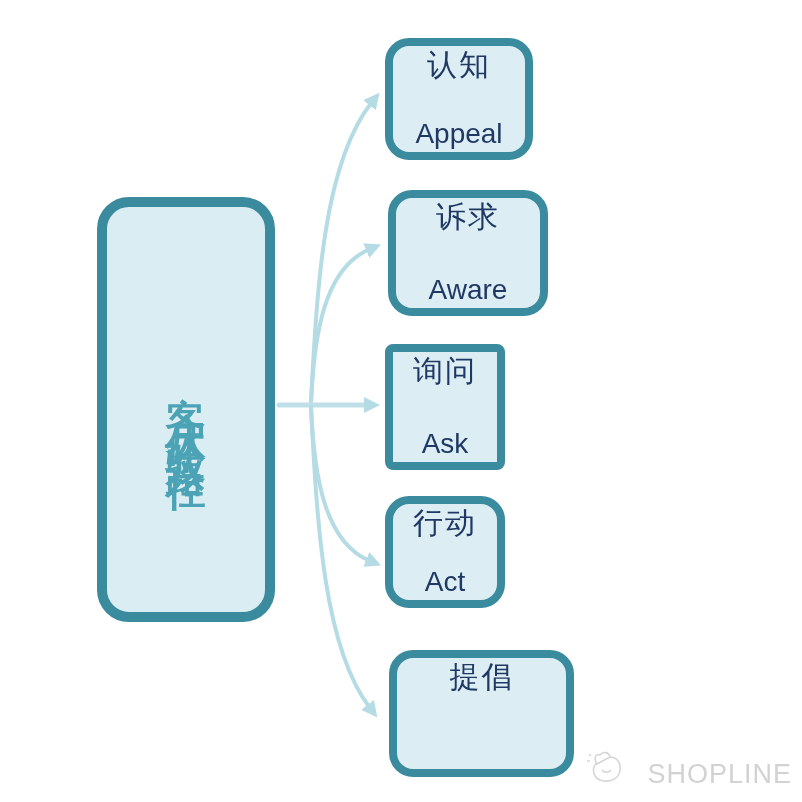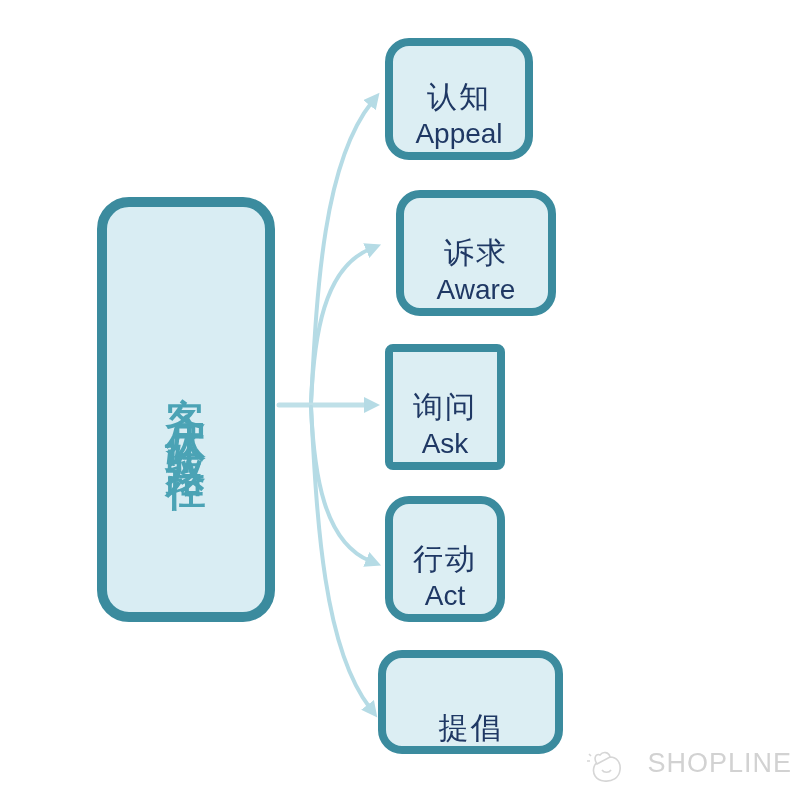--- a/index.html
+++ b/index.html
@@ -49,44 +49,44 @@
   }
   .stage-box {
     position: absolute;
     box-sizing: border-box;
     background: #dceef3;
     border: 8px solid #3b8b9e;
     border-radius: 24px;
     display: flex;
     flex-direction: column;
     align-items: center;
-    justify-content: flex-end;
+    justify-content: space-between;
     z-index: 2;
     color: #1f3864;
   }
   .stage-zh {
     font-size: 30px;
     line-height: 1.25;
     letter-spacing: 2px;
   }
   .stage-en {
     font-size: 28px;
     line-height: 1.3;
   }
   #stage-aware    { left: 385px; top: 38px;  width: 148px; height: 122px; }
-  #stage-appeal   { left: 396px; top: 190px; width: 160px; height: 126px; }
+  #stage-appeal   { left: 388px; top: 190px; width: 160px; height: 126px; }
   #stage-ask      { left: 385px; top: 344px; width: 120px; height: 126px; border-radius: 8px; }
-  #stage-act      { left: 385px; top: 496px; width: 120px; height: 126px; }
-  #stage-advocate { left: 378px; top: 650px; width: 185px; height: 104px; }
+  #stage-act      { left: 385px; top: 496px; width: 120px; height: 112px; }
+  #stage-advocate { left: 389px; top: 650px; width: 185px; height: 127px; }
   .watermark {
     position: absolute;
     right: 10px;
     bottom: 12px;
     display: flex;
-    align-items: flex-start;
+    align-items: flex-end;
     gap: 20px;
     z-index: 3;
     color: #d2d2d2;
   }
   .watermark-text {
     font-size: 27px;
     letter-spacing: 1px;
     color: #d2d2d2;
   }
 </style>

